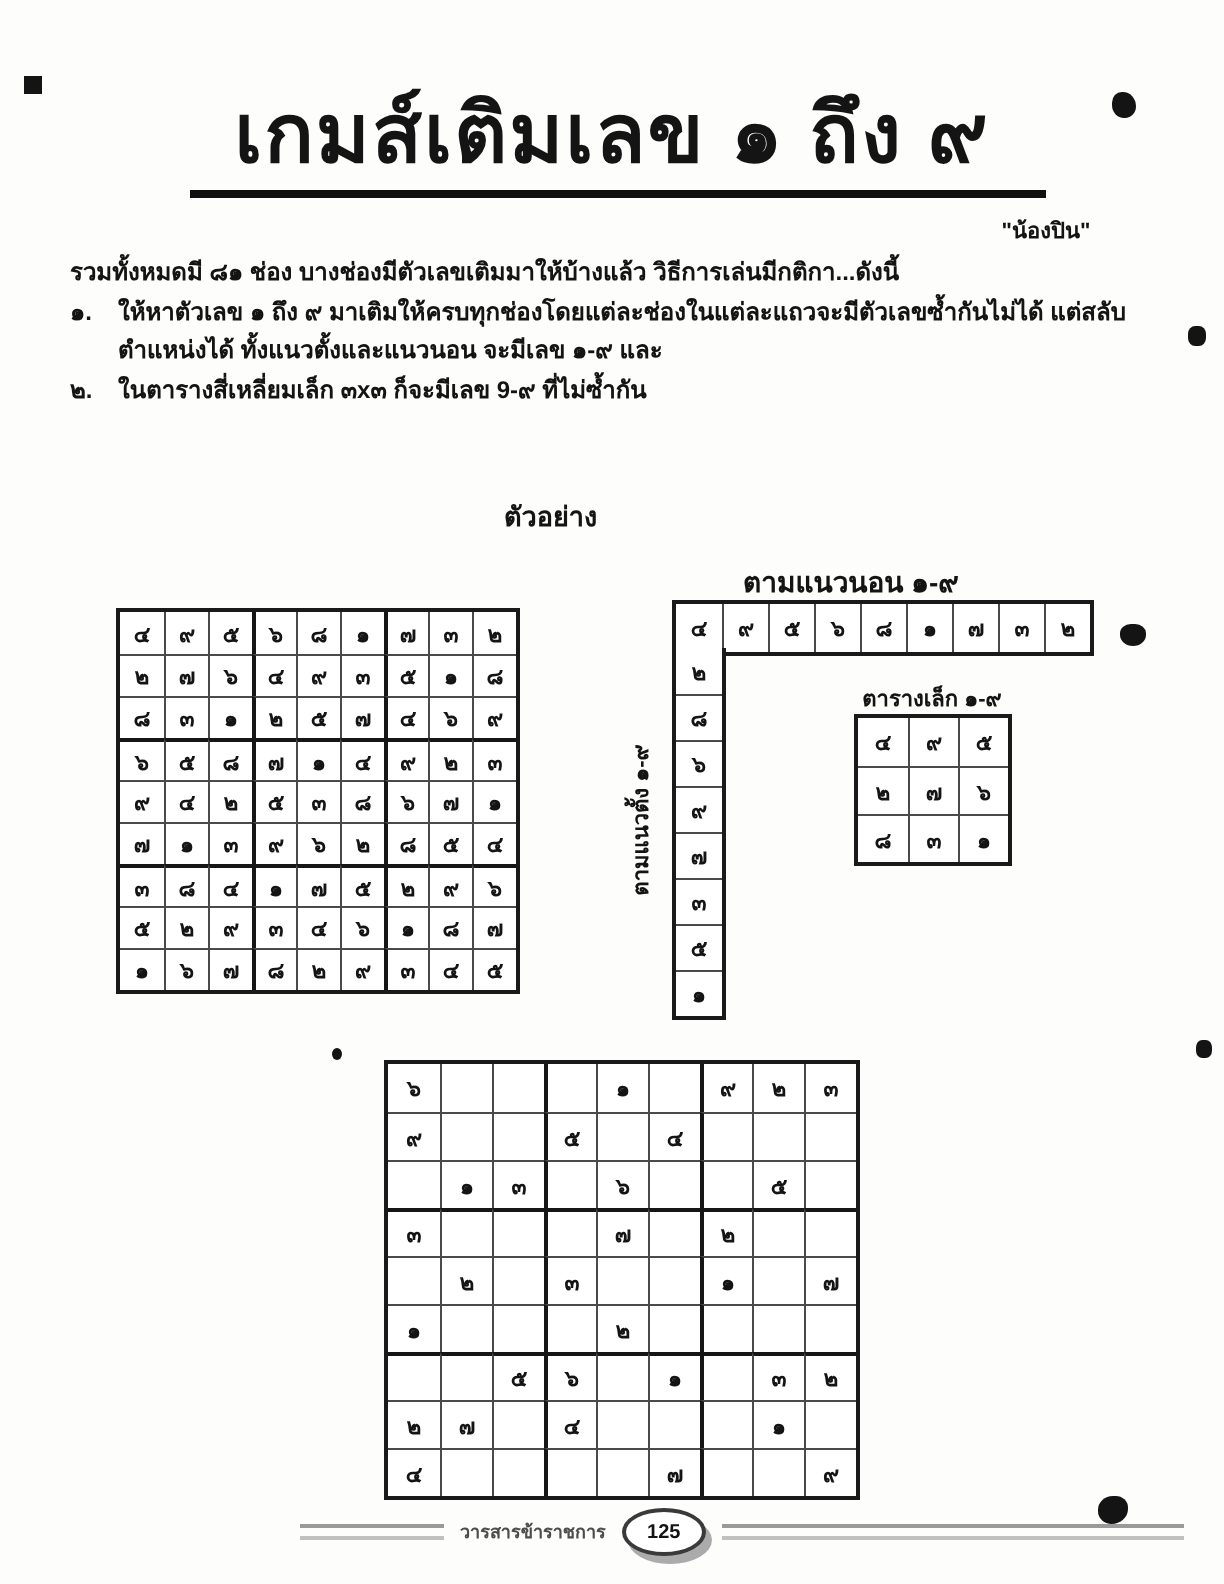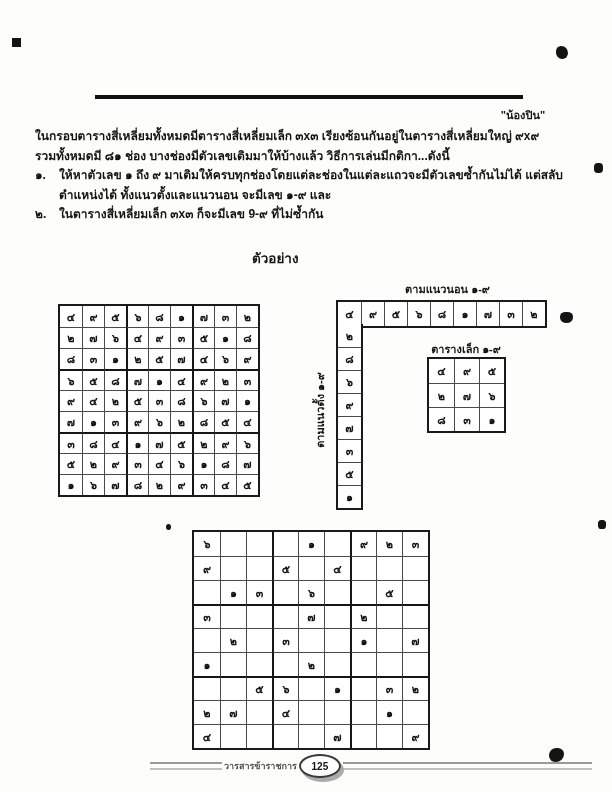--- a/index.html
+++ b/index.html
@@ -18,46 +18,46 @@
   .grid{display:grid;position:absolute;border:2px solid #1a1a1a;background:#fff;}
   .cell{border-left:1px solid #4a4a4a;border-top:1px solid #4a4a4a;display:flex;
         align-items:center;justify-content:center;font-weight:bold;font-size:11px;}
   .cell.bl{border-left:2px solid #161616;}
   .cell.bt{border-top:2px solid #161616;}
   .grid-example{left:58px;top:304px;grid-template-columns:repeat(9,22px);grid-auto-rows:21px;}
   .grid-hstrip{left:336px;top:300px;grid-template-columns:repeat(9,23px);grid-auto-rows:24px;}
   .grid-vstrip{left:336px;top:324px;grid-template-columns:23px;grid-auto-rows:23px;border-top:none;}
   .grid-small{left:427px;top:357px;grid-template-columns:repeat(3,25px);grid-auto-rows:24px;}
   .grid-puzzle{left:192px;top:530px;grid-template-columns:repeat(9,26px);grid-auto-rows:24px;}
-  .hstrip-label{position:absolute;left:344px;top:280px;width:207px;text-align:center;
-        font-size:11px;font-weight:bold;}
+  .hstrip-label{position:absolute;left:322px;top:280px;width:207px;text-align:center;
+        font-size:14px;font-weight:bold;}
   .vstrip-label{position:absolute;left:253px;top:403px;width:130px;height:14px;text-align:center;
         font-size:11px;font-weight:bold;transform:rotate(-90deg);}
   .small-label{position:absolute;left:421px;top:340px;width:90px;text-align:center;
         font-size:11px;font-weight:bold;}
   .footer{position:absolute;top:752px;left:150px;width:442px;height:28px;
-        display:flex;align-items:center;gap:2px;}
+        display:flex;align-items:center;gap:8px;}
   .rule-bar{height:4px;border-top:2px solid #9a9a9a;border-bottom:2px solid #c0c0c0;flex:none;}
   .footer-journal{font-size:9px;font-weight:bold;color:#4d4d4d;white-space:nowrap;}
   .page-badge{position:relative;width:38px;height:20px;border:2px solid #3a3a3a;border-radius:50%;
         background:#fff;display:flex;align-items:center;justify-content:center;
         font-size:10px;font-weight:bold;box-shadow:3px 4px 0 #ababab;flex:none;}
   .footer-issue{font-size:9px;font-weight:bold;color:#4d4d4d;white-space:nowrap;}
   .artifact{position:absolute;background:#141414;}
 </style>
 </head>
 <body>
 
 <div class="page">
 
+  <div class="page-title">เกมส์เติมเลข ๑ ถึง ๙</div>
   <div class="title-underline"></div>
   <div class="byline">"น้องปิน"</div>
 
   <div class="body-text">
-    <div>ในกรอบตารางสี่เหลี่ยมทั้งหมดมีตารางสี่เหลี่ยมเล็ก ๓x๓ เรียงซ้อนกันอยู่ในตารางสี่เหลี่ยมใหญ่ ๙x๙</div>
     <div>รวมทั้งหมดมี ๘๑ ช่อง บางช่องมีตัวเลขเติมมาให้บ้างแล้ว วิธีการเล่นมีกติกา...ดังนี้</div>
     <div class="rule">
       <span class="rnum">๑.</span>
       <span class="rtxt">ให้หาตัวเลข ๑ ถึง ๙ มาเติมให้ครบทุกช่องโดยแต่ละช่องในแต่ละแถวจะมีตัวเลขซ้ำกันไม่ได้ แต่สลับตำแหน่งได้ ทั้งแนวตั้งและแนวนอน จะมีเลข ๑-๙ และ</span>
     </div>
     <div class="rule">
       <span class="rnum">๒.</span>
       <span class="rtxt">ในตารางสี่เหลี่ยมเล็ก ๓x๓ ก็จะมีเลข 9-๙ ที่ไม่ซ้ำกัน</span>
     </div>
   </div>

